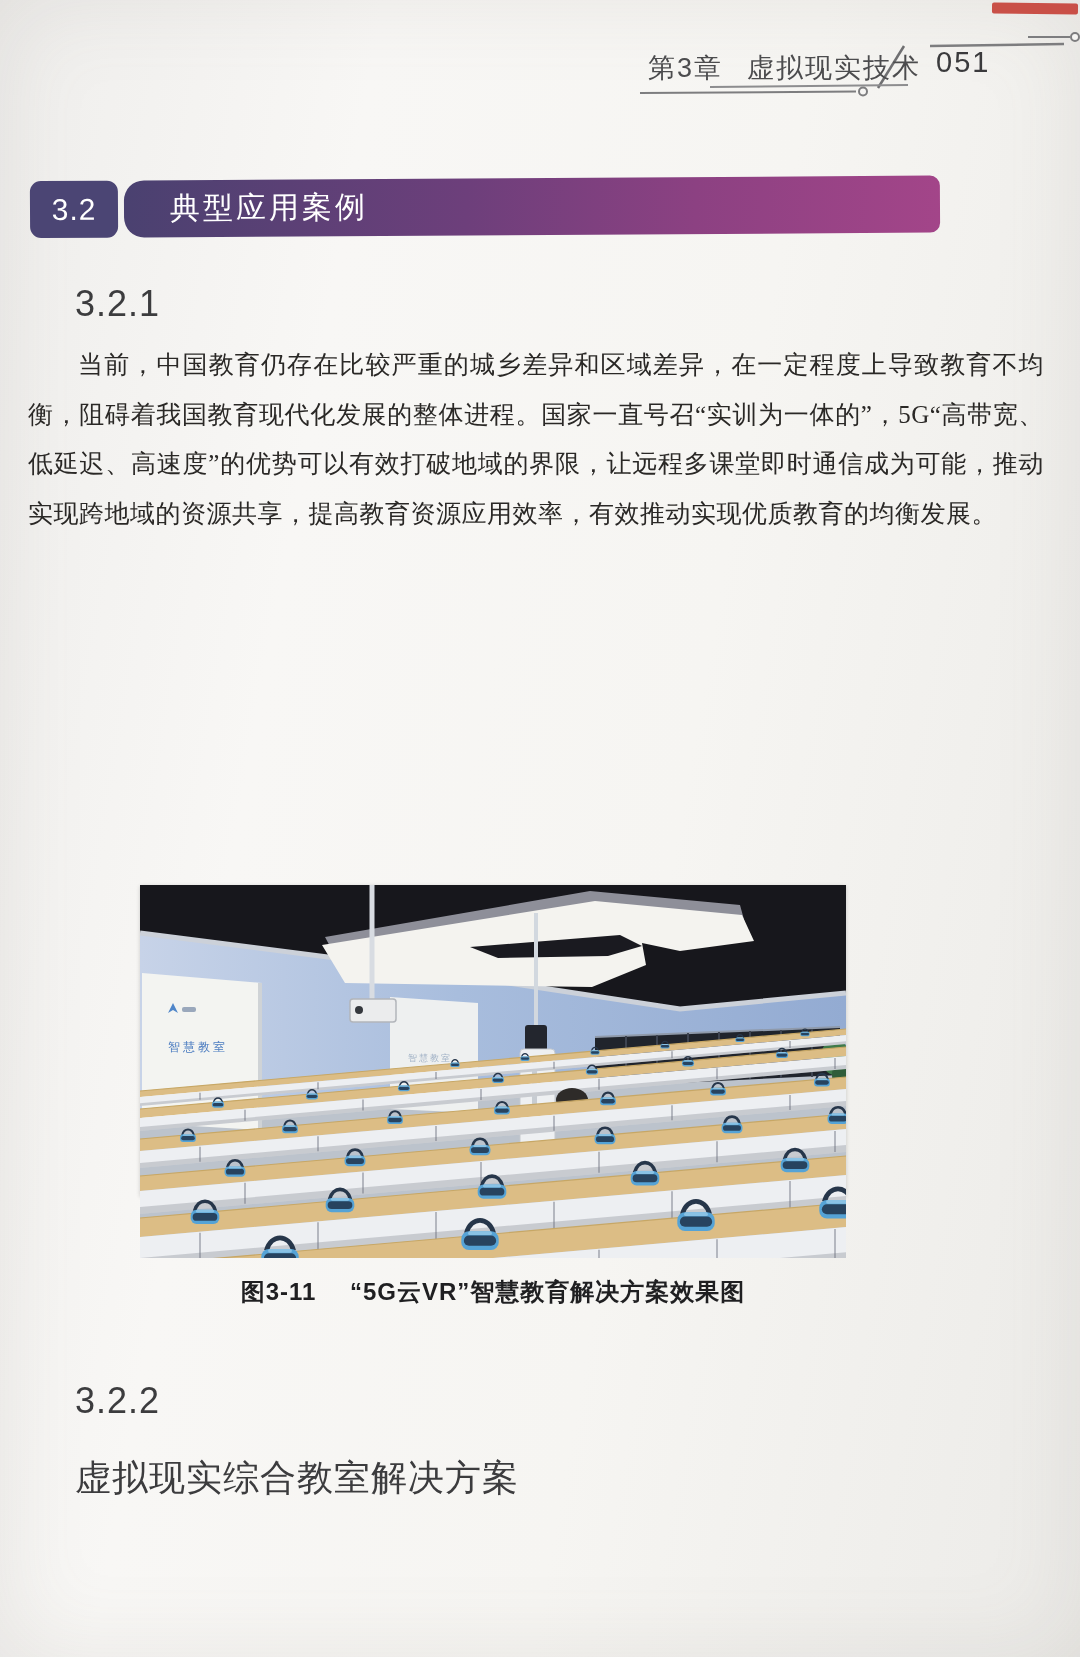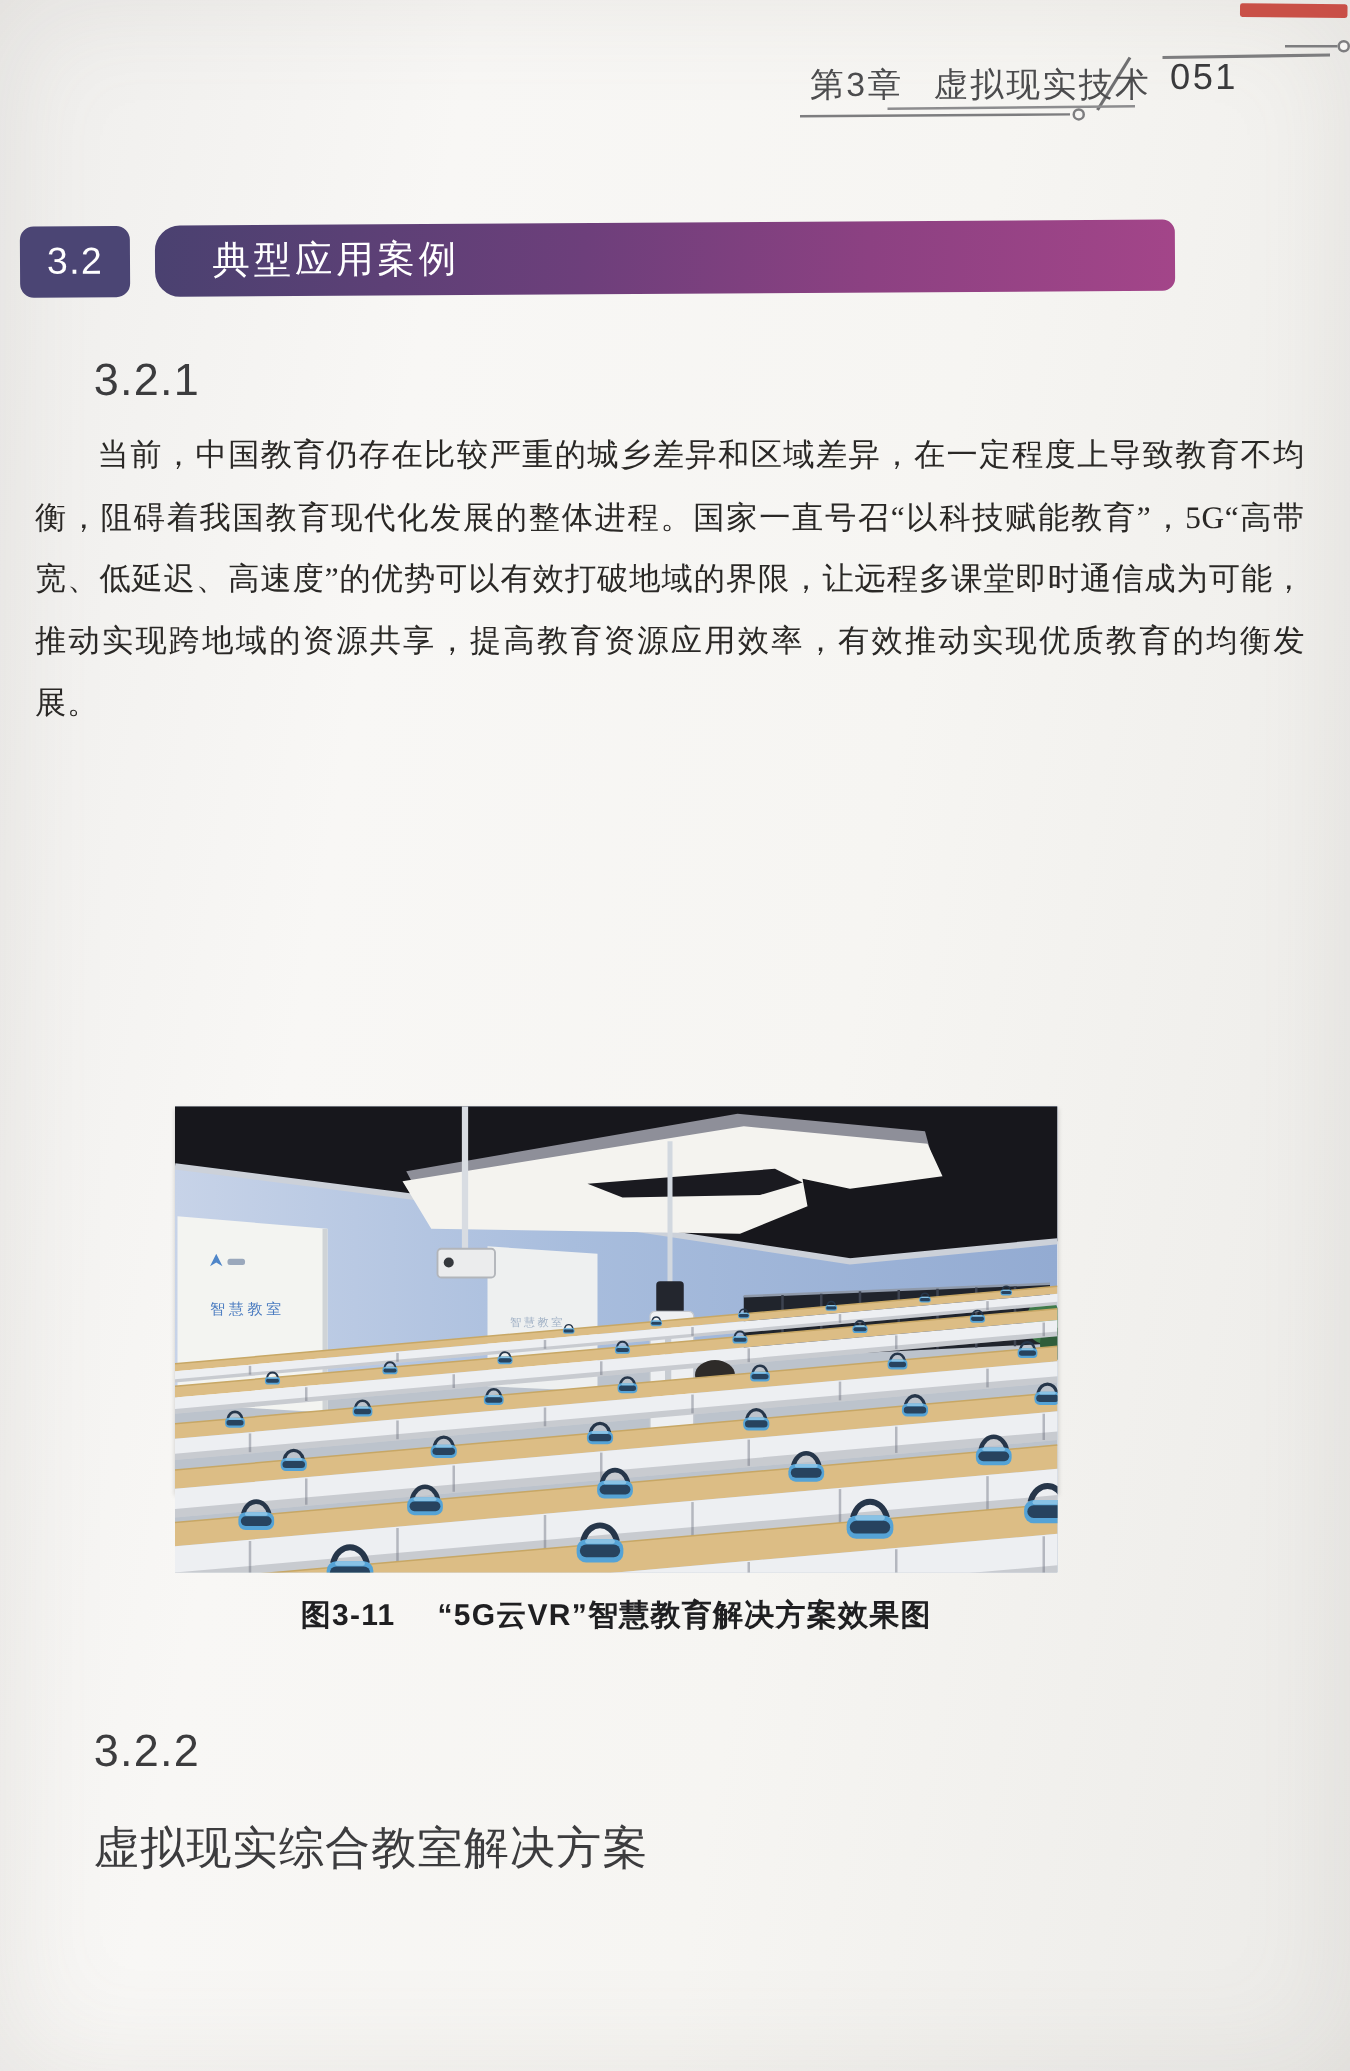--- a/index.html
+++ b/index.html
@@ -22,21 +22,21 @@
     font-size:29px;color:#3a3a3c;letter-spacing:2px;
   }
   .header-deco{position:absolute;left:0;top:0;width:1080px;height:130px;}
   .red-streak{
     position:absolute;left:992px;top:3px;width:86px;height:11px;
     background:#c43a31;border-radius:2px;opacity:.88;transform:rotate(.6deg);
   }
   
   .banner-row{position:absolute;left:0;top:178px;width:1080px;height:60px;transform:rotate(-.35deg);}
   .banner-tab{
-    position:absolute;left:16px;top:0;width:88px;height:57px;
+    position:absolute;left:30px;top:0;width:88px;height:57px;
     border-radius:11px;display:flex;align-items:center;justify-content:center;
     color:#fff;font-size:30px;letter-spacing:1px;
   }
   .banner-bar{
     position:absolute;left:124px;top:0;width:816px;height:57px;
     border-radius:20px 10px 10px 20px;
     display:flex;align-items:center;
     color:#fff;font-size:30px;letter-spacing:3px;padding-left:46px;box-sizing:border-box;
   }
   
@@ -90,21 +90,21 @@
 
   <div class="banner-row">
     <div class="banner-tab" id="banner-tab" style="background: rgb(75, 69, 116);">3.2</div>
     <div class="banner-bar" id="banner-bar" style="background: linear-gradient(93deg, rgb(74, 65, 112) 0%, rgb(109, 63, 123) 42%, rgb(140, 65, 130) 70%, rgb(163, 69, 137) 100%);">典型应用案例</div>
   </div>
 
   <div class="sub-heading" style="top:283px;">
     <span>3.2.1</span>
   </div>
 
-  <div class="body-par" style="top:340px;">当前，中国教育仍存在比较严重的城乡差异和区域差异，在一定程度上导致教育不均衡，阻碍着我国教育现代化发展的整体进程。国家一直号召“以科技赋能教育”，5G“高带宽、低延迟、高速度”的优势可以有效打破地域的界限，让远程多课堂即时通信成为可能，推动实现跨地域的资源共享，提高教育资源应用效率，有效推动实现优质教育的均衡发展。</div>
+  <div class="body-par" style="top:340px;">当前，中国教育仍存在比较严重的城乡差异和区域差异，在一定程度上导致教育不均衡，阻碍着我国教育现代化发展的整体进程。国家一直号召“实训为一体的”，5G“高带宽、低延迟、高速度”的优势可以有效打破地域的界限，让远程多课堂即时通信成为可能，推动实现跨地域的资源共享，提高教育资源应用效率，有效推动实现优质教育的均衡发展。</div>
 
   <div class="figure-box">
     <svg id="classroom-scene" viewBox="0 0 706 373" width="706" height="373">
       <defs>
         <linearGradient id="wallG" x1="0" y1="0" x2="1" y2="0">
           <stop offset="0" stop-color="#c7d3e8"></stop>
           <stop offset="0.45" stop-color="#a8bddd"></stop>
           <stop offset="1" stop-color="#93abd2"></stop>
         </linearGradient>
       </defs>

